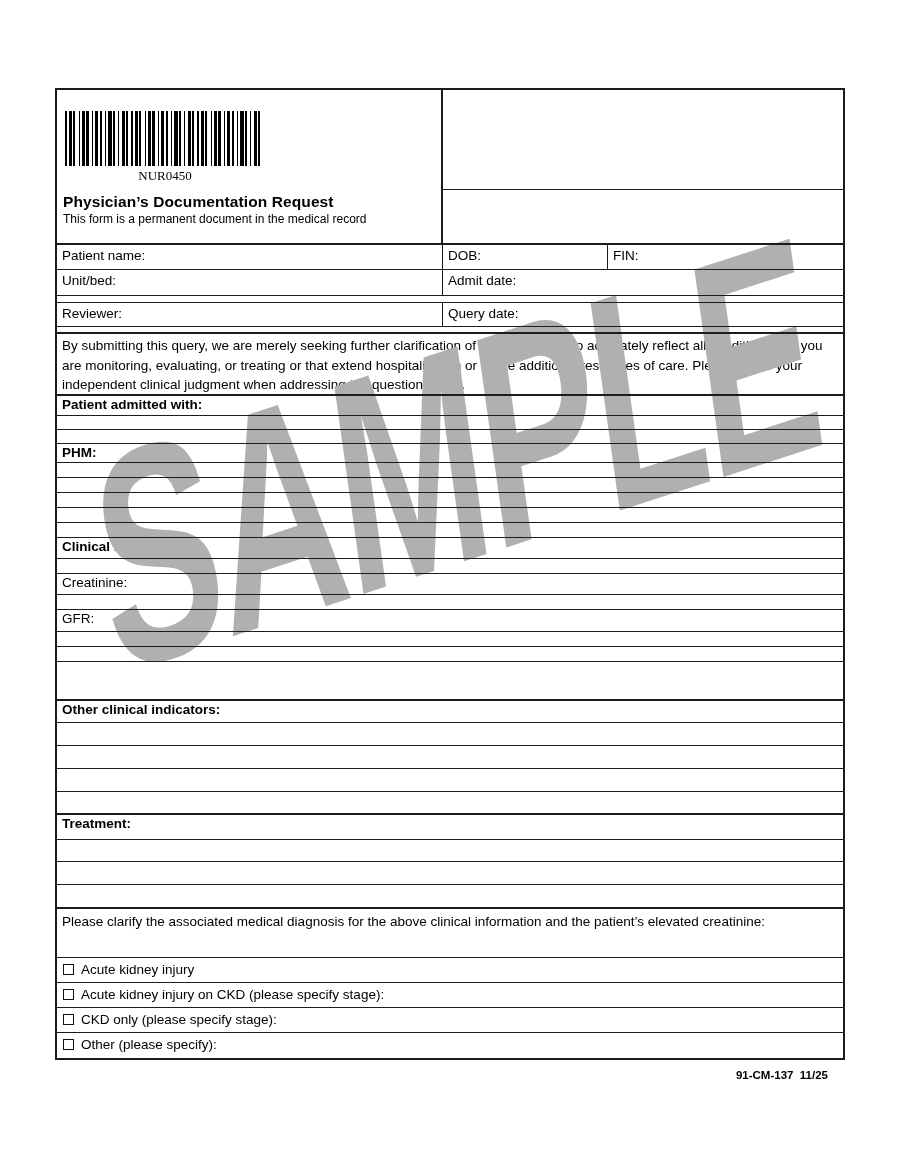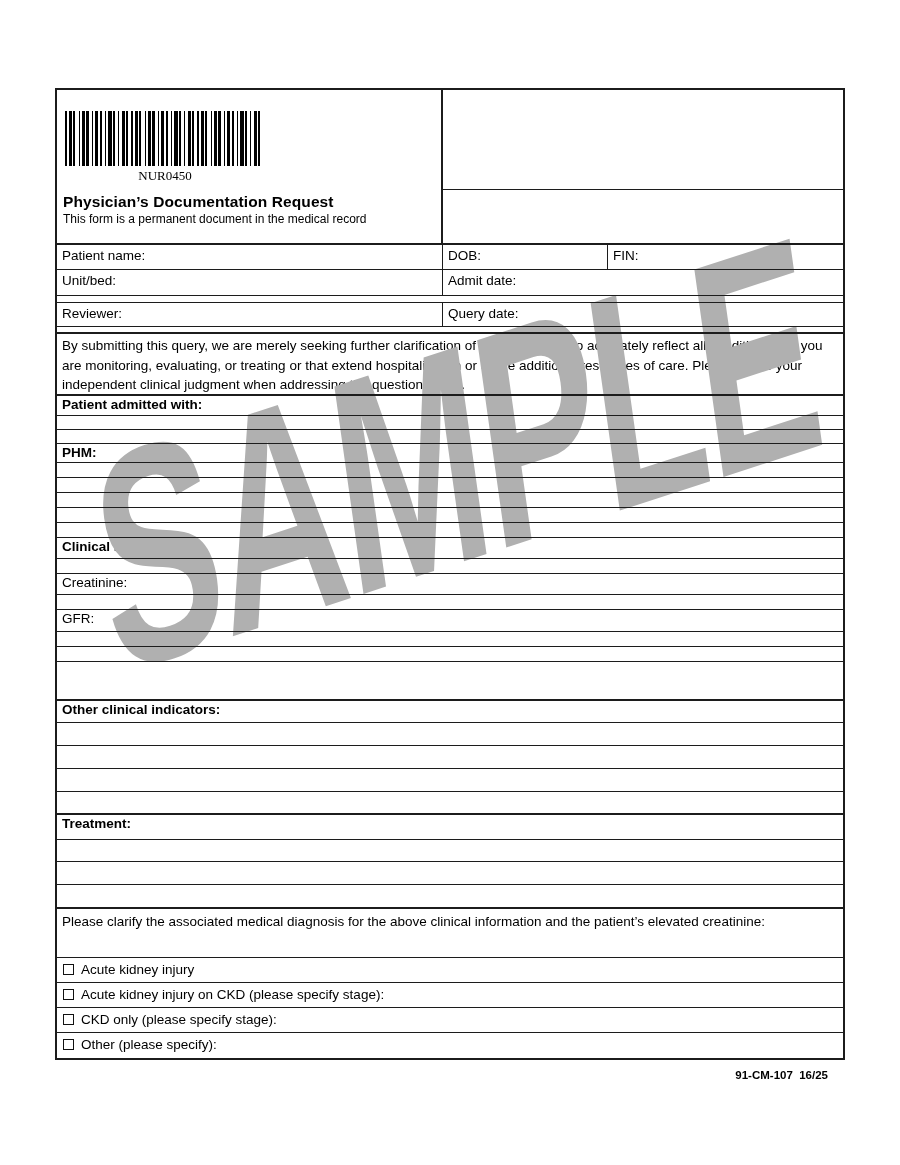--- a/index.html
+++ b/index.html
@@ -151,21 +151,21 @@
         <div class="cb-row"><span class="checkbox"></span><span>CKD only (please specify stage):</span></div>
         <div class="cb-row"><span class="checkbox"></span><span>Other (please specify):</span></div>
       </div>
 
   </div>
 
   <div class="watermark">
     <span>SAMPLE</span>
   </div>
 
-  <div class="footer">91-CM-107  16/25</div>
+  <div class="footer">91-CM-137  11/25</div>
 
 <div class="form lines-overlay">
 
     <div class="header-row">
       <div class="header-left">
         <div class="barcode"><i class="b" style="width: 2px;"></i><i style="width: 2px;"></i><i class="b" style="width: 3px;"></i><i style="width: 1px;"></i><i class="b" style="width: 2px;"></i><i style="width: 4px;"></i><i class="b" style="width: 1px;"></i><i style="width: 2px;"></i><i class="b" style="width: 3px;"></i><i style="width: 1px;"></i><i class="b" style="width: 3px;"></i><i style="width: 3px;"></i><i class="b" style="width: 1px;"></i><i style="width: 2px;"></i><i class="b" style="width: 3px;"></i><i style="width: 2px;"></i><i class="b" style="width: 2px;"></i><i style="width: 3px;"></i><i class="b" style="width: 1px;"></i><i style="width: 2px;"></i><i class="b" style="width: 4px;"></i><i style="width: 1px;"></i><i class="b" style="width: 2px;"></i><i style="width: 3px;"></i><i class="b" style="width: 1px;"></i><i style="width: 3px;"></i><i class="b" style="width: 3px;"></i><i style="width: 1px;"></i><i class="b" style="width: 2px;"></i><i style="width: 3px;"></i><i class="b" style="width: 2px;"></i><i style="width: 2px;"></i><i class="b" style="width: 3px;"></i><i style="width: 1px;"></i><i class="b" style="width: 2px;"></i><i style="width: 4px;"></i><i class="b" style="width: 1px;"></i><i style="width: 2px;"></i><i class="b" style="width: 3px;"></i><i style="width: 1px;"></i><i class="b" style="width: 3px;"></i><i style="width: 3px;"></i><i class="b" style="width: 1px;"></i><i style="width: 2px;"></i><i class="b" style="width: 3px;"></i><i style="width: 2px;"></i><i class="b" style="width: 2px;"></i><i style="width: 3px;"></i><i class="b" style="width: 1px;"></i><i style="width: 2px;"></i><i class="b" style="width: 4px;"></i><i style="width: 1px;"></i><i class="b" style="width: 2px;"></i><i style="width: 3px;"></i><i class="b" style="width: 1px;"></i><i style="width: 3px;"></i><i class="b" style="width: 3px;"></i><i style="width: 1px;"></i><i class="b" style="width: 2px;"></i><i style="width: 3px;"></i><i class="b" style="width: 2px;"></i><i style="width: 2px;"></i><i class="b" style="width: 3px;"></i><i style="width: 1px;"></i><i class="b" style="width: 2px;"></i><i style="width: 4px;"></i><i class="b" style="width: 1px;"></i><i style="width: 2px;"></i><i class="b" style="width: 3px;"></i><i style="width: 1px;"></i><i class="b" style="width: 3px;"></i><i style="width: 3px;"></i><i class="b" style="width: 1px;"></i><i style="width: 2px;"></i><i class="b" style="width: 3px;"></i><i style="width: 2px;"></i><i class="b" style="width: 2px;"></i><i style="width: 3px;"></i><i class="b" style="width: 1px;"></i><i style="width: 2px;"></i><i class="b" style="width: 4px;"></i><i style="width: 1px;"></i><i class="b" style="width: 2px;"></i><i style="width: 3px;"></i><i class="b" style="width: 1px;"></i><i style="width: 3px;"></i><i class="b" style="width: 3px;"></i><i style="width: 1px;"></i><i class="b" style="width: 2px;"></i><i style="width: 3px;"></i></div>
         <div class="barcode-label">NUR0450</div>
         <div class="form-title">Physician’s Documentation Request</div>
         <div class="form-subtitle">This form is a permanent document in the medical record</div>
       </div>

